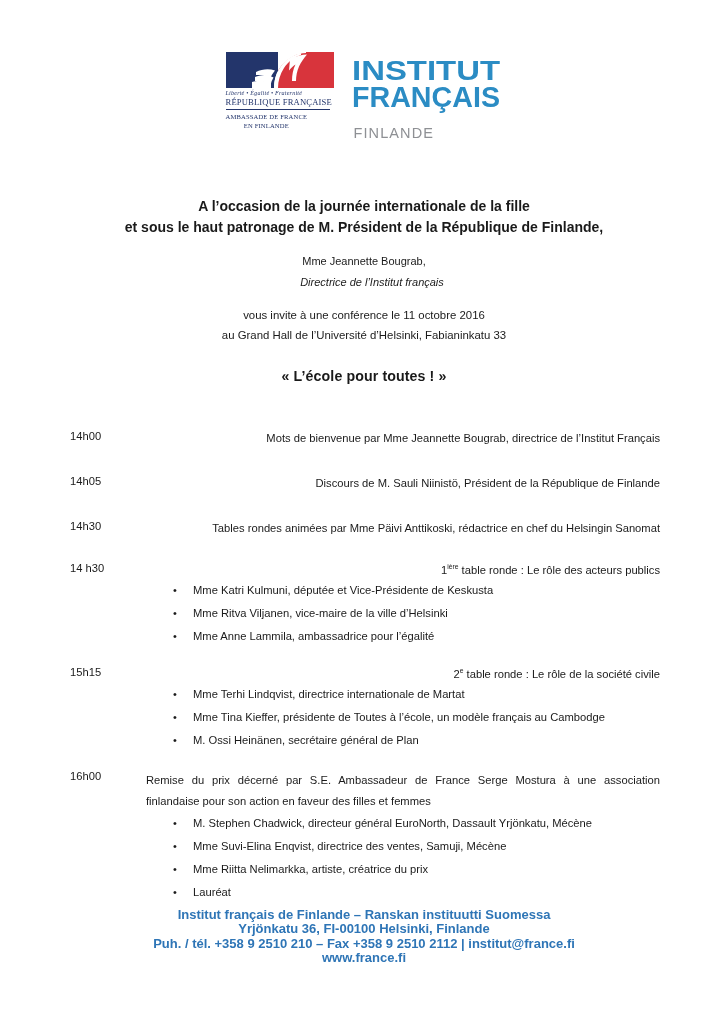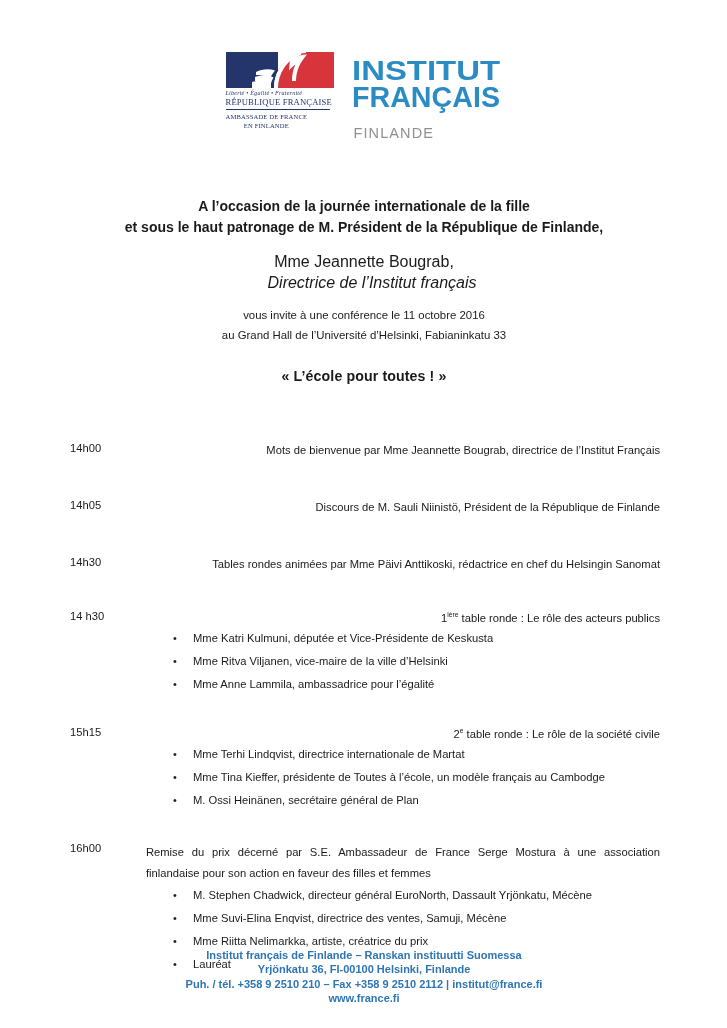--- a/index.html
+++ b/index.html
@@ -105,21 +105,21 @@
     font-size: 14px;
     font-weight: bold;
     line-height: 21px;
   }
   .host {
     position: absolute;
     top: 251px;
     left: 68px;
     width: 592px;
     text-align: center;
-    font-size: 16px;
+    font-size: 11px;
     line-height: 21px;
   }
   .host .role { font-style: italic; margin-left: 16px; }
 
   .invite {
     position: absolute;
     top: 305px;
     left: 68px;
     width: 592px;
     text-align: center;
@@ -143,21 +143,20 @@
     position: absolute;
     top: 430px;
     left: 70px;
     width: 590px;
     font-size: 11.2px;
   }
   .row {
     display: block;
     position: relative;
     padding-left: 76px;
-    margin-top: 12px;
   }
   .row .time {
     position: absolute;
     left: 0;
     top: 0;
     width: 70px;
     white-space: nowrap;
   }
   .row .body { display: block; }
   .row .line { display: block; line-height: 17px; text-align: right; }
@@ -199,23 +198,22 @@
 
   
   .footer {
     position: absolute;
     top: 908px;
     left: 68px;
     width: 592px;
     text-align: center;
     color: #2e75b6;
     font-weight: bold;
-    font-size: 11px;
+    font-size: 13px;
     line-height: 14.3px;
-    margin-top: 40px;
   }
 </style>
 </head>
 <body>
 
 <div class="logo-band">
   <div class="logo-group">
 
     <div class="rf-logo">
       <svg class="rf-flag" viewBox="0 0 216 72">

